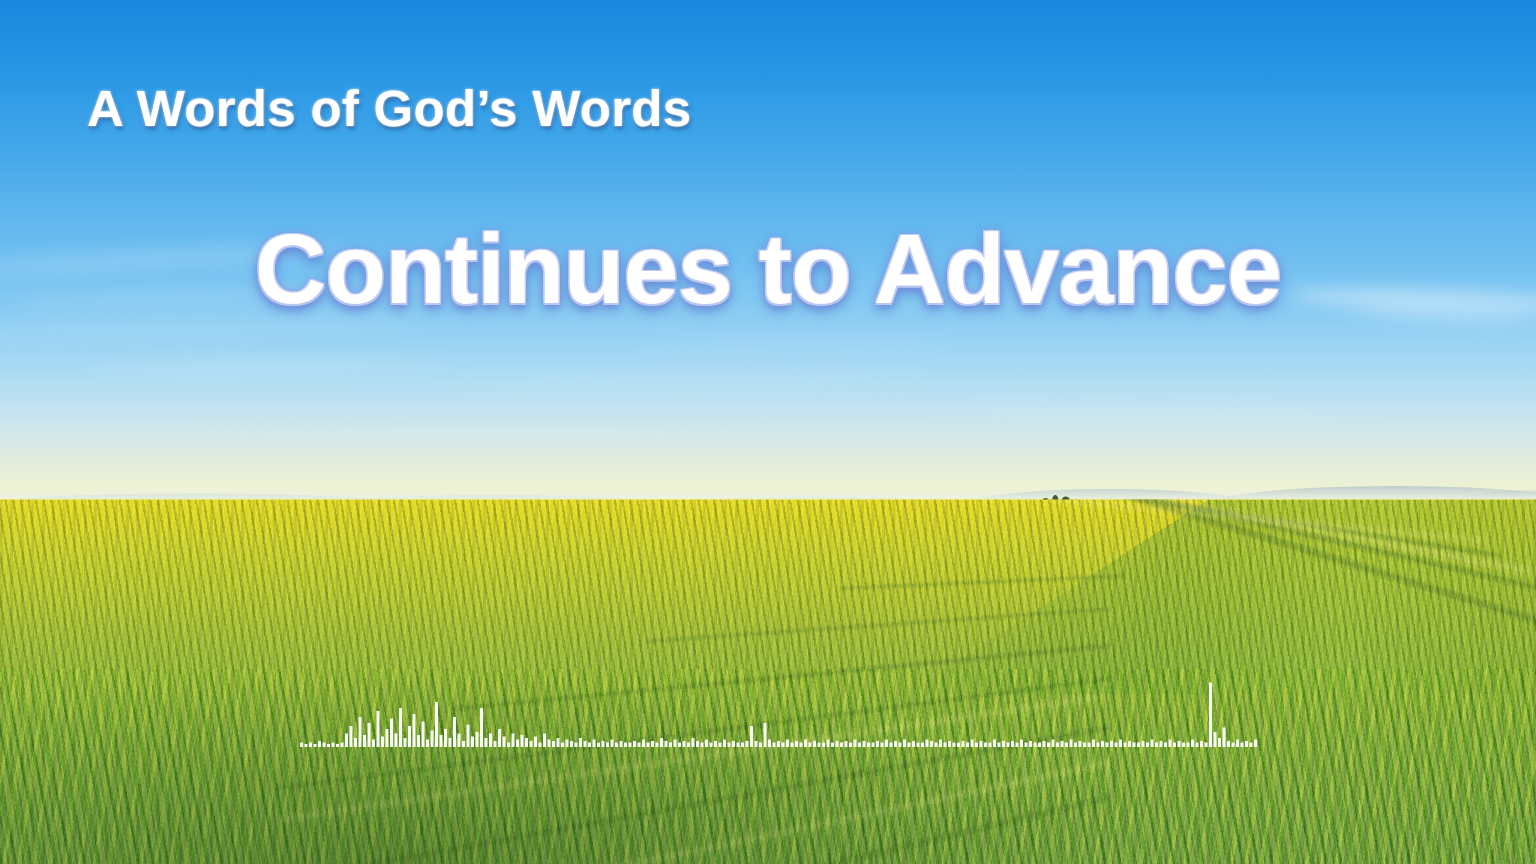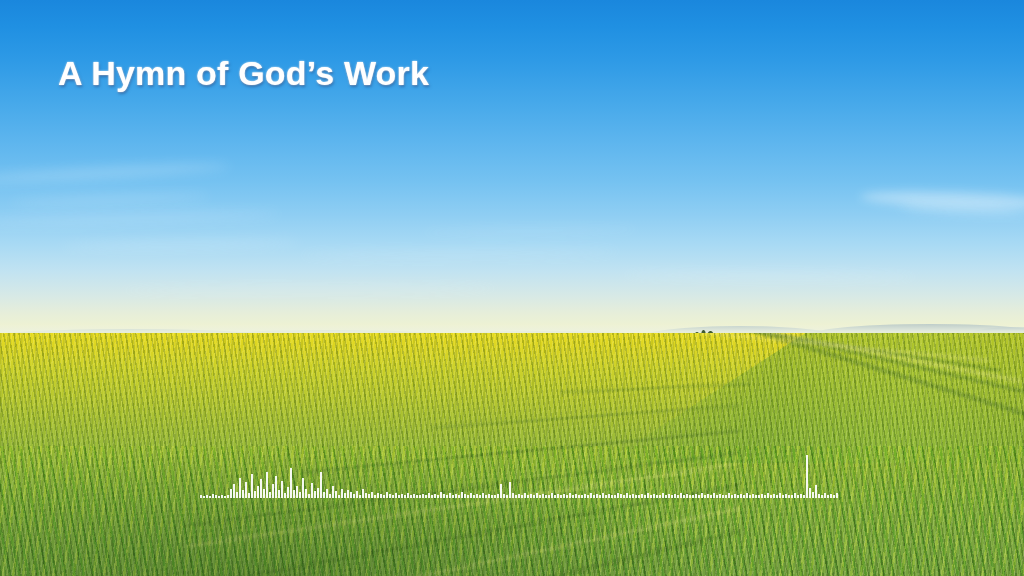--- a/index.html
+++ b/index.html
@@ -282,23 +282,24 @@
         <div class="track-lt" style="left: 700px; top: 46px; width: 320px; height: 4px; transform: rotate(11deg);"></div>
         <div class="track-lt" style="left: 180px; top: 130px; width: 555px; height: 3px; transform: rotate(-8.5deg);"></div>
         <div class="track-lt" style="left: 90px; top: 174px; width: 650px; height: 3px; transform: rotate(-12deg);"></div>
       </div>
     <div class="texture"></div>
     <div class="texture2"></div>
     <div class="nearfield"></div>
     <div class="fld-shade"></div>
   </div>
 
-  <div class="subtitle">A Hymn of God’s Work</div>
+  <div class="subtitle">A Words of God’s Words</div>
 
   <div class="title-block">
+    <div class="title-line">Continues to Advance</div>
   </div>
 
   <div class="waveform" id="waveform">
       <div class="wbar" style="height: 3px; width: 2px; background: rgb(255, 255, 255);"></div>
       <div class="wbar" style="height: 2px; width: 2px; background: rgb(255, 255, 255);"></div>
       <div class="wbar" style="height: 3px; width: 2px; background: rgb(255, 255, 255);"></div>
       <div class="wbar" style="height: 2px; width: 2px; background: rgb(255, 255, 255);"></div>
       <div class="wbar" style="height: 4px; width: 2px; background: rgb(255, 255, 255);"></div>
       <div class="wbar" style="height: 3px; width: 2px; background: rgb(255, 255, 255);"></div>
       <div class="wbar" style="height: 2px; width: 2px; background: rgb(255, 255, 255);"></div>

